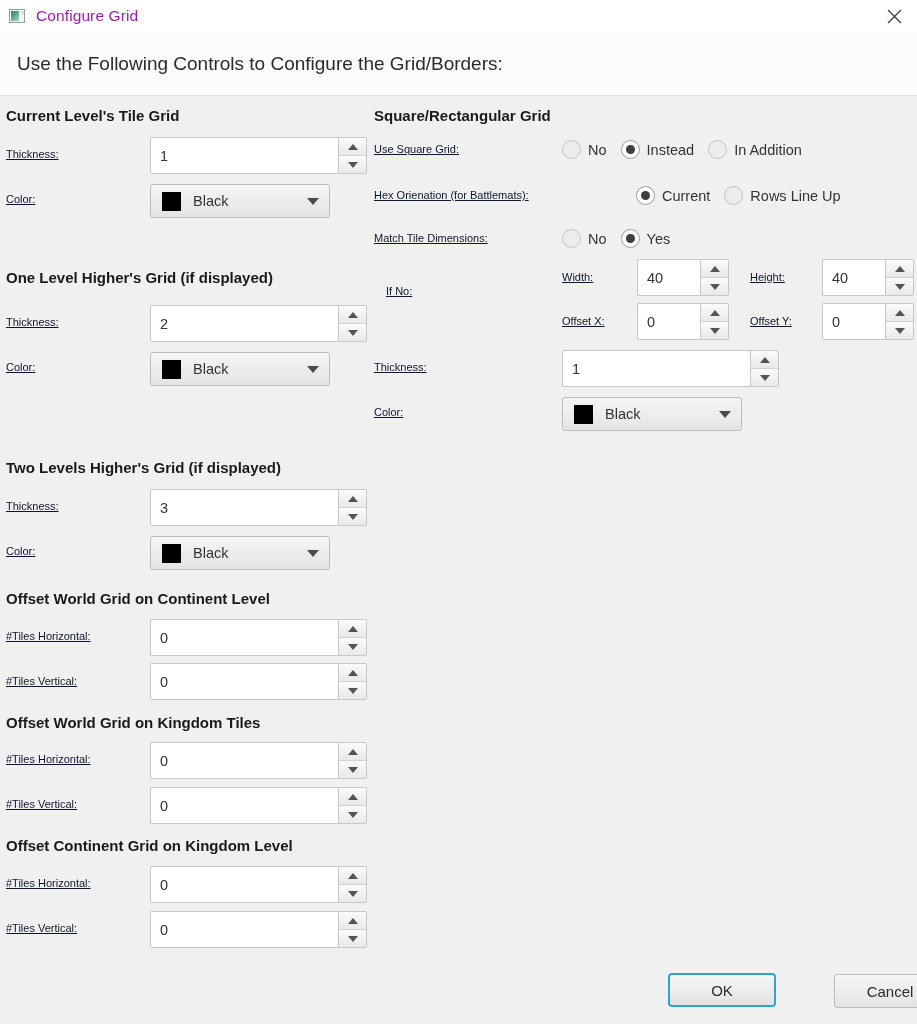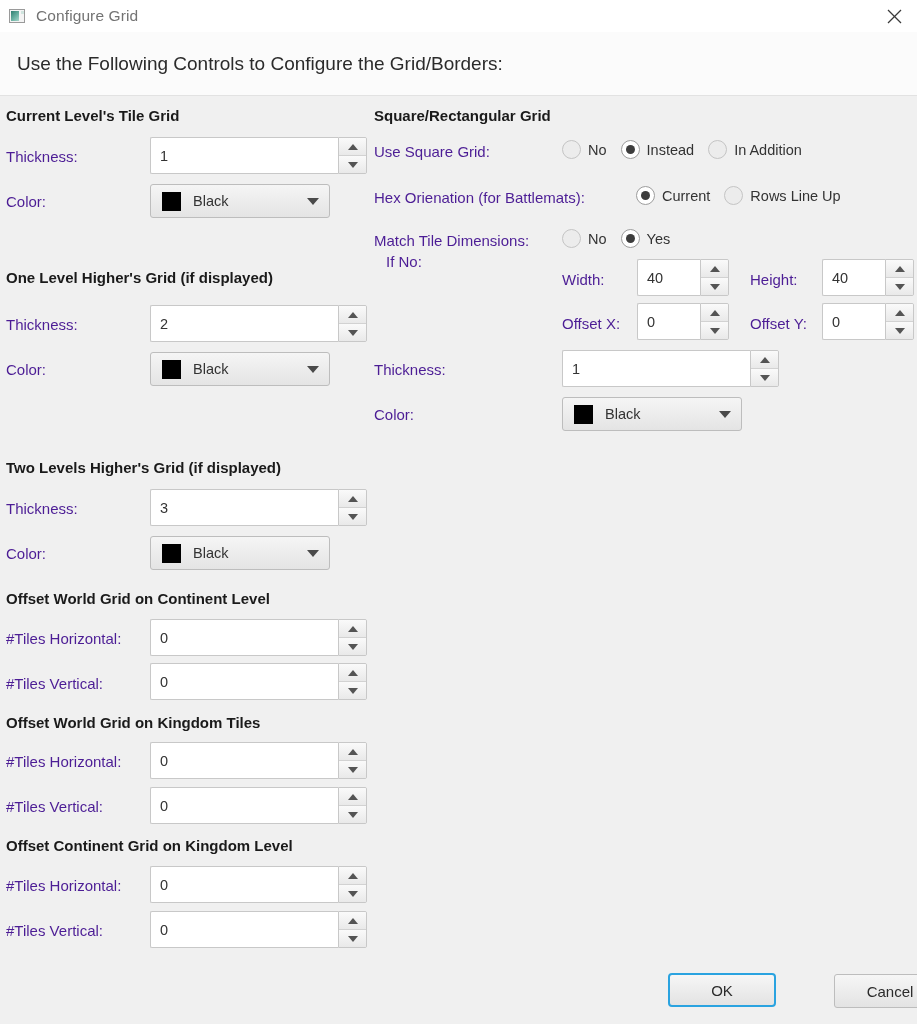--- a/index.html
+++ b/index.html
@@ -45,21 +45,21 @@
   .title-icon::after {
     content: "";
     position: absolute;
     left: 11px; top: 1px;
     width: 3px; height: 3px;
     background: #cfe4de;
   }
   .title-text {
     margin-left: 11px;
     font-size: 15.5px;
-    color: #737373;
+    color: #a21caf;
     letter-spacing: .1px;
   }
   .close-btn {
     position: absolute;
     right: 0; top: 0;
     width: 46px; height: 32px;
     display: flex;
     align-items: center;
     justify-content: center;
     cursor: pointer;
@@ -94,23 +94,24 @@
 
   .group-title {
     font-weight: bold;
     font-size: 15px;
     color: #1a1a1a;
     position: absolute;
     white-space: nowrap;
   }
   .fld-label {
     position: absolute;
-    font-size: 15px;
-    color: #4c1d95;
+    font-size: 11px;
+    color: #0f172a;
     white-space: nowrap;
+    text-decoration: underline;
   }
 
   
   .spin {
     position: absolute;
     height: 37px;
     box-sizing: border-box;
     display: flex;
   }
   .spin .txt {
@@ -459,21 +460,21 @@
       <span class="radio-opt" style="margin-right:14px;">
         <span class="radio-dot off"></span>
         <span class="radio-txt">No</span>
       </span>
       <span class="radio-opt">
         <span class="radio-dot on"></span>
         <span class="radio-txt">Yes</span>
       </span>
     </div>
 
-    <div class="fld-label" style="left:14px; top:156px;">If No:</div>
+    <div class="fld-label" style="left:14px; top:188px;">If No:</div>
 
     <div class="fld-label" style="left:190px; top:174px;">Width:</div>
     <div class="spin" style="left:265px; top:162px; width:92px;">
       <div class="txt">40</div>
       <div class="btns">
         <div class="up">
             <i class="tri-up"></i>
           </div>
         <div class="dn">
             <i class="tri-dn"></i>

